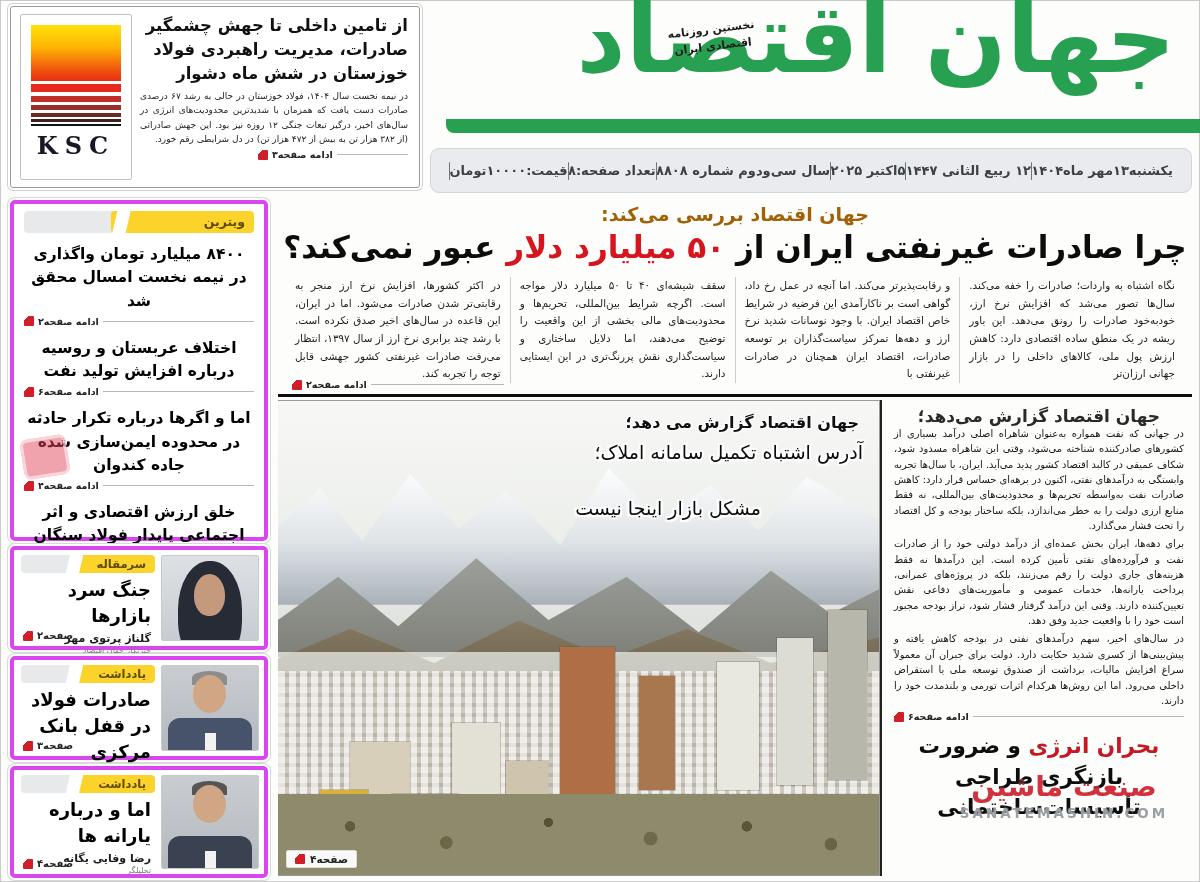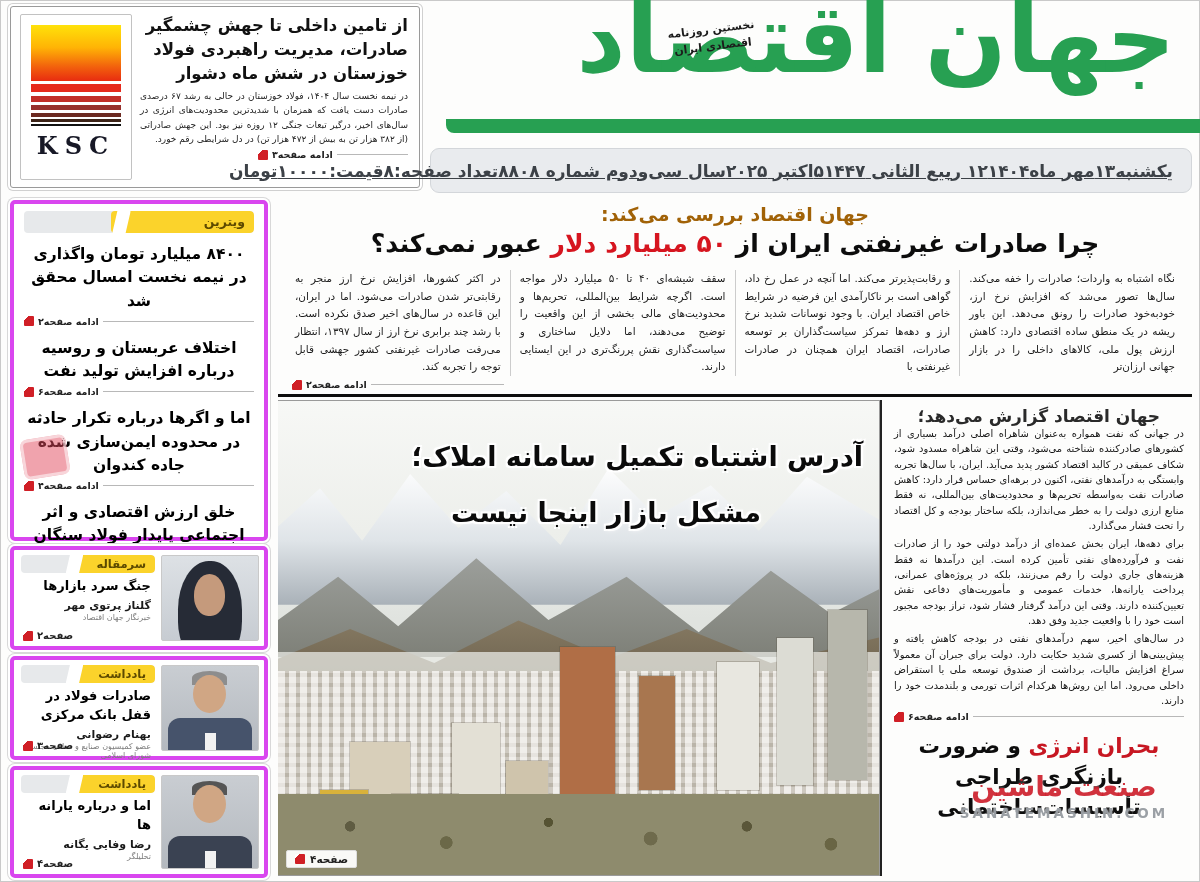--- a/index.html
+++ b/index.html
@@ -31,21 +31,21 @@
               font-size:96px;line-height:1.15;font-weight:bold;color:#27a052;
               letter-spacing:-2px;white-space:nowrap;}
   .mast-bar{position:absolute;left:446px;right:0;top:119px;height:14px;background:#27a052;
             border-radius:0 0 0 8px;}
   .tagline{position:absolute;left:664px;top:22px;width:96px;text-align:center;
            font-size:11px;font-weight:bold;color:#1c1c1c;transform:rotate(-7deg);line-height:1.5;}
 
   .dateline{position:absolute;left:430px;top:148px;width:762px;height:45px;background:#e9ebee;
             border:1px solid #d3d6da;border-radius:9px;display:flex;align-items:center;
             justify-content:space-between;padding:0 18px;box-sizing:border-box;}
-  .dl-item{font-size:17px;font-weight:bold;color:#3c4147;white-space:nowrap;text-decoration:underline;}
+  .dl-item{font-size:13px;font-weight:bold;color:#3c4147;white-space:nowrap;}
   .vbar{width:2px;height:18px;background:#6f747a;border-radius:1px;}
 
   
   .cont{display:flex;align-items:center;direction:ltr;gap:4px;margin-top:3px;}
   .cicon{width:10px;height:10px;min-width:10px;border-radius:1px;
          background:linear-gradient(135deg,#fff 0 3px,#d01f26 3px);}
   .clabel{font-size:9.5px;font-weight:bold;color:#222;direction:rtl;white-space:nowrap;}
   .cline{flex:1;border-top:1px solid #b8b8b8;height:0;}
 
   .label-bar{position:relative;height:22px;background:#e7e9eb;border-radius:4px;overflow:hidden;}
@@ -79,31 +79,31 @@
   .av-m .face{position:absolute;left:31px;top:9px;width:33px;height:38px;background:#d0a684;border-radius:50%;}
   .av-m .hair{position:absolute;left:30px;top:5px;width:35px;height:14px;background:#8d8d8d;
               border-radius:50% 50% 0 0;}
   .av-m .suit{position:absolute;bottom:-6px;left:6px;right:6px;height:38px;background:#46536b;
               border-radius:12px 12px 0 0;}
   .av-m2 .suit{background:#3a4252;}
   .av-m .shirt{position:absolute;bottom:0;left:43px;width:11px;height:17px;background:#f2f2f2;}
   .ctext{flex:1;position:relative;padding:0 6px 2px 2px;}
   .card-label{height:18px;margin-bottom:4px;}
   .card-label .ltxt{line-height:18px;font-size:11.5px;}
-  .card-title{font-size:13px;font-weight:bold;line-height:1.45;text-align:right;padding-right:4px;color:#000;}
+  .card-title{font-size:18px;font-weight:bold;line-height:1.45;text-align:right;padding-right:4px;color:#000;}
   .card-author{font-size:11px;font-weight:bold;margin-top:3px;padding-right:4px;color:#1a1a1a;}
   .card-role{font-size:8px;color:#7d7d7d;margin-top:1px;padding-right:4px;}
   .card-page{position:absolute;left:4px;bottom:0;display:flex;direction:ltr;gap:4px;align-items:center;}
   .card-page .clabel{font-size:10px;}
 
   
   .lead{position:absolute;left:278px;top:196px;width:914px;height:201px;border-bottom:3px solid #0d0d0d;
         box-sizing:border-box;}
   .lead-kicker{text-align:center;font-size:19px;font-weight:bold;margin-top:7px;color:#a16207;}
-  .lead-headline{text-align:center;font-size:25px;font-weight:bold;margin-top:4px;color:#0c0c0c;}
+  .lead-headline{text-align:center;font-size:31px;font-weight:bold;margin-top:4px;color:#0c0c0c;}
   .lead-headline .red{color:#d6151f;}
   .lead-cols{display:flex;margin-top:12px;padding:0 8px;}
   .lcol{flex:1;padding:0 9px;font-size:10.4px;line-height:1.7;text-align:justify;color:#1b1b1b;}
   .lcol:not(:first-child){border-right:1px solid #ccc;}
   .lead-cont{position:absolute;left:14px;bottom:4px;width:212px;}
 
   
   .lower{position:absolute;left:278px;top:400px;width:914px;height:476px;display:flex;}
   .oilcol{width:312px;min-width:312px;border-left:2px solid #222;box-sizing:border-box;
           padding:2px 8px 0 12px;position:relative;}
@@ -134,21 +134,21 @@
        repeating-linear-gradient(90deg,rgba(255,255,255,.35) 0 3px,transparent 3px 7px);}
   .trees{position:absolute;left:0;right:0;bottom:0;height:17%;background:#8e8b6d;
       background-image:radial-gradient(circle 9px at 12% 40%,#5f5c42 55%,transparent 60%),
         radial-gradient(circle 11px at 28% 60%,#6b6848 55%,transparent 60%),
         radial-gradient(circle 8px at 45% 35%,#565333 55%,transparent 60%),
         radial-gradient(circle 12px at 62% 55%,#6e6a4c 55%,transparent 60%),
         radial-gradient(circle 9px at 78% 40%,#5a5639 55%,transparent 60%),
         radial-gradient(circle 11px at 92% 62%,#696544 55%,transparent 60%);}
   .photo-kicker{position:absolute;top:12px;right:20px;font-size:16px;font-weight:bold;color:#101010;
       text-shadow:0 0 3px #fff,0 0 5px #fff,1px 1px 0 #fff,-1px -1px 0 #fff;}
-  .photo-h{position:absolute;font-size:27px;font-weight:bold;color:#0b0b0b;white-space:nowrap;
+  .photo-h{position:absolute;font-size:19px;font-weight:normal;color:#0b0b0b;white-space:nowrap;
       text-shadow:0 0 4px #fff,0 0 7px #fff,2px 2px 0 #fff,-2px -2px 0 #fff,2px -2px 0 #fff,-2px 2px 0 #fff;}
   .photo-h1{top:40px;right:16px;}
   .photo-h2{top:96px;right:118px;}
   .pbadge{position:absolute;left:8px;bottom:7px;display:flex;direction:ltr;gap:5px;align-items:center;
       background:rgba(255,255,255,.95);padding:2px 8px;border-radius:2px;border:1px solid #ddd;}
   .pbadge .clabel{font-size:10.5px;}
 
   
   .wm{position:absolute;right:2px;top:770px;width:268px;text-align:center;z-index:30;pointer-events:none;}
   .wm-fa{font-size:28px;font-weight:bold;color:rgba(204,28,40,.9);text-shadow:0 0 3px rgba(255,255,255,.65);}
@@ -364,20 +364,21 @@
       <div class="bld win" style="left:60%;bottom:18%;width:6%;height:24%;background:#a8764f;"></div>
       <div class="bld win" style="left:73%;bottom:18%;width:7%;height:27%;background:#e8e7e0;"></div>
       <div class="bld win" style="left:83%;bottom:19%;width:6%;height:31%;background:#dcdcd4;"></div>
       <div class="bld win" style="left:91.5%;bottom:20%;width:6.5%;height:36%;background:#b7b7ac;"></div>
       <div class="bld win" style="left:29%;bottom:16%;width:8%;height:16%;background:#e3e0d5;"></div>
       <div class="bld win" style="left:12%;bottom:15%;width:10%;height:13%;background:#d8cfba;"></div>
       <div class="bld" style="left:7%;bottom:6%;width:8%;height:12%;background:#d9b23a;"></div>
       <div class="bld win" style="left:19%;bottom:4%;width:11%;height:13%;background:#efeade;"></div>
       <div class="bld win" style="left:38%;bottom:12%;width:7%;height:12%;background:#cfc4ac;"></div>
       <div class="trees"></div>
+      <div class="photo-kicker">جهان اقتصاد گزارش می دهد؛</div>
       <div class="photo-h photo-h1">آدرس اشتباه تکمیل سامانه املاک؛</div>
       <div class="photo-h photo-h2">مشکل بازار اینجا نیست</div>
       <div class="pbadge">
         <span class="cicon"></span>
         <span class="clabel">صفحه۴</span>
       </div>
     </div>
   </div>
 
   <div class="wm">

